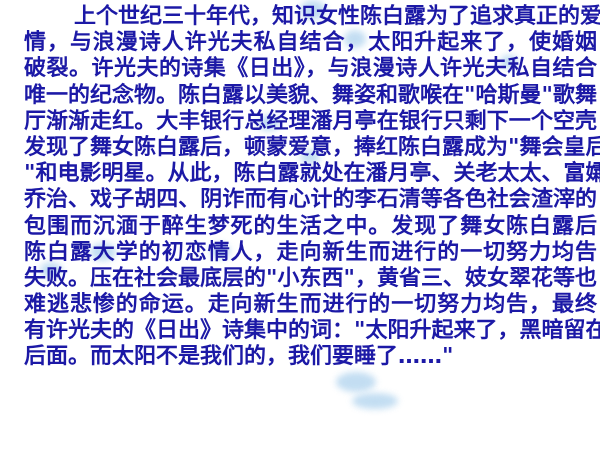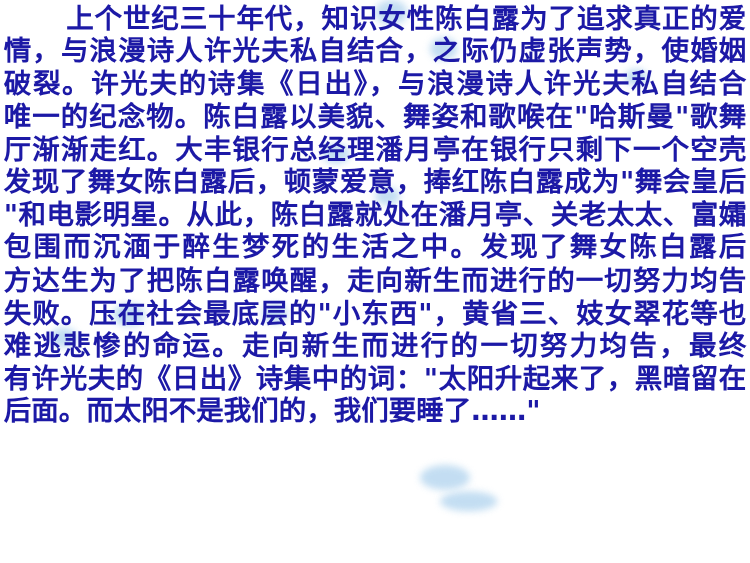--- a/index.html
+++ b/index.html
@@ -18,21 +18,21 @@
     background:var(--bg-color);
   }
   .watermark-layer{position:absolute;inset:0;z-index:0;}
   .wm{
     position:absolute;border-radius:50%;
     background:var(--wm-color);
     filter:blur(3px);opacity:.85;
   }
   .paragraph{
     position:absolute;inset:0;z-index:1;
-    padding:3px 3px 0 3px;box-sizing:border-box;
+    padding:3px 3px 0 3px;box-sizing:border-box;margin-left:21px;
   }
   .line{
     height:26.2px;line-height:26.2px;
     font-size:22px;font-weight:bold;
     color:var(--text-color);
     text-align:justify;text-align-last:justify;
     white-space:nowrap;overflow:visible;
     letter-spacing:0;
   }
   .line.first{padding-left:50px;}
@@ -51,27 +51,28 @@
     <span class="wm" style="left:300px;top:150px;width:20px;height:14px;"></span>
     <span class="wm" style="left:90px;top:243px;width:26px;height:18px;"></span>
     <span class="wm" style="left:210px;top:243px;width:20px;height:16px;"></span>
     <span class="wm" style="left:40px;top:262px;width:22px;height:16px;"></span>
     <span class="wm" style="left:336px;top:372px;width:40px;height:20px;"></span>
     <span class="wm" style="left:352px;top:393px;width:46px;height:16px;"></span>
   </div>
 
   <div class="paragraph">
       <div class="line first">上个世纪三十年代，知识女性陈白露为了追求真正的爱</div>
-      <div class="line">情，与浪漫诗人许光夫私自结合，之际仍虚张声势，使婚姻</div>
+      <div class="line">情，与浪漫诗人许光夫私自结合，太阳升起来了，使婚姻</div>
       <div class="line">破裂。许光夫的诗集《日出》，与浪漫诗人许光夫私自结合</div>
       <div class="line">唯一的纪念物。陈白露以美貌、舞姿和歌喉在"哈斯曼"歌舞</div>
       <div class="line">厅渐渐走红。大丰银行总经理潘月亭在银行只剩下一个空壳</div>
       <div class="line">发现了舞女陈白露后，顿蒙爱意，捧红陈白露成为"舞会皇后</div>
       <div class="line">"和电影明星。从此，陈白露就处在潘月亭、关老太太、富孀</div>
+      <div class="line">乔治、戏子胡四、阴诈而有心计的李石清等各色社会渣滓的</div>
       <div class="line">包围而沉湎于醉生梦死的生活之中。发现了舞女陈白露后</div>
-      <div class="line">方达生为了把陈白露唤醒，走向新生而进行的一切努力均告</div>
+      <div class="line">陈白露大学的初恋情人，走向新生而进行的一切努力均告</div>
       <div class="line">失败。压在社会最底层的"小东西"，黄省三、妓女翠花等也</div>
       <div class="line">难逃悲惨的命运。走向新生而进行的一切努力均告，最终</div>
       <div class="line">有许光夫的《日出》诗集中的词："太阳升起来了，黑暗留在</div>
       <div class="line last">后面。而太阳不是我们的，我们要睡了……"</div>
     </div>
 
 </div>
 
 </body></html>

